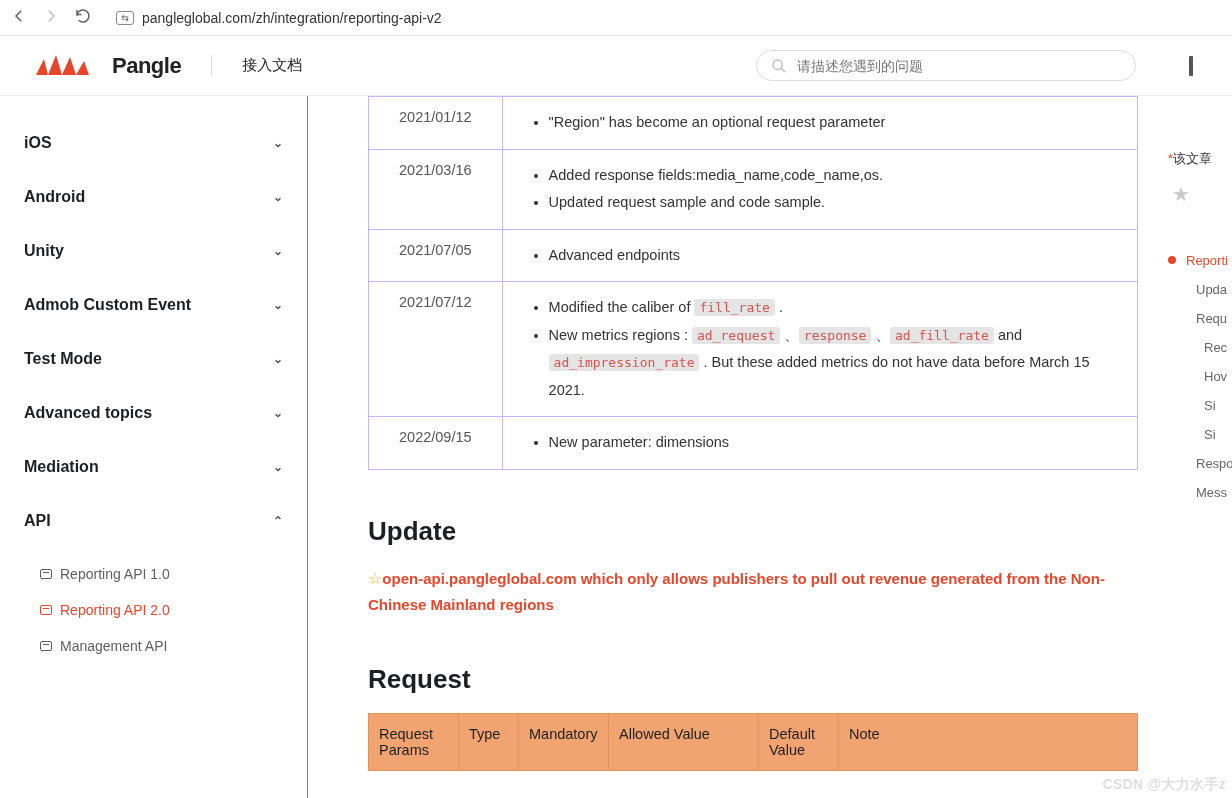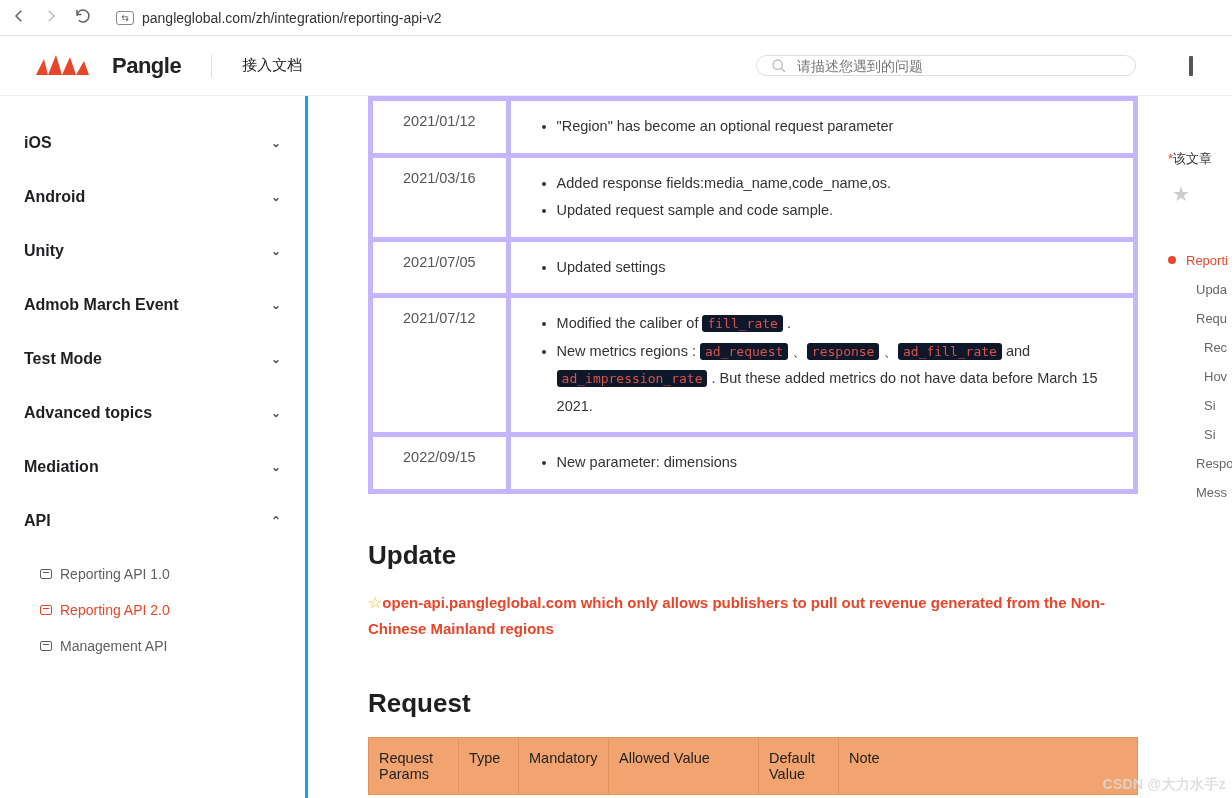--- a/index.html
+++ b/index.html
@@ -10,42 +10,42 @@
 .url-pill { display:flex; align-items:center; gap:8px; padding:2px 10px; }
 .url-icon { width:18px; height:14px; border:1px solid #888; border-radius:3px; display:flex; align-items:center; justify-content:center; font-size:9px; color:#555; }
 .url { font-size:14px; color:#333; }
 
 .header { height:60px; display:flex; align-items:center; padding:0 34px; gap:30px; border-bottom:1px solid #eee; }
 .logo { display:flex; align-items:flex-end; gap:8px; }
 .logo-text { font-size:22px; font-weight:700; color:#222; letter-spacing:-0.5px; }
 .vdiv { width:1px; height:22px; background:#ddd; }
 .header-link { font-size:15px; color:#222; font-weight:500; }
 .spacer { flex:1; }
-.search-box { width:380px; height:21px; border:1px solid #ddd; border-radius:18px; display:flex; align-items:center; padding:0 14px; gap:10px; }
+.search-box { width:380px; height:31px; border:1px solid #ddd; border-radius:18px; display:flex; align-items:center; padding:0 14px; gap:10px; }
 .search-box input { border:none; outline:none; flex:1; font-size:14px; color:#666; }
 .search-box svg { width:16px; height:16px; stroke:#bbb; fill:none; stroke-width:2; }
 
 .layout { display:flex; height:calc(100% - 96px); }
-.sidebar { width:308px; border-right:3px solid #0ea5e9; padding:20px 20px 0 20px; overflow:hidden; }
+.sidebar { width:308px; border-right:1px solid #0ea5e9; padding:20px 20px 0 20px; overflow:hidden; }
 .side-item { display:flex; justify-content:space-between; align-items:center; padding:18px 4px; font-size:16px; font-weight:700; color:#1e1f21; cursor:pointer; }
 .side-item .chev { font-size:12px; color:#555; }
 .side-sub { padding:8px 0 0 18px; }
 .side-sub-item { display:flex; align-items:center; gap:8px; padding:10px 2px; font-size:14px; color:#5f5f5f; cursor:pointer; }
 .side-sub-item.active { color:#e8462b; }
 .sub-icon { width:12px; height:10px; border:1px solid currentColor; border-radius:2px; position:relative; }
 .sub-icon::after { content:""; position:absolute; left:2px; right:2px; top:2px; height:1px; background:currentColor; }
 
 .main { flex:1; padding:0 40px 0 60px; overflow:hidden; position:relative; }
 
 table.changelog { width:770px; border-collapse:collapse; font-size:14.5px; color:#333; }
-table.changelog td { border:5px solid #c4b5fd; padding:12px 30px; vertical-align:top; }
+table.changelog td { border:1px solid #c4b5fd; padding:12px 30px; vertical-align:top; }
 table.changelog td:first-child { width:100px; color:#555; }
 table.changelog ul { list-style:disc; padding-left:16px; }
 table.changelog li { line-height:1.9; }
-code { background:#0f172a; color:#d9534f; font-family:Menlo,Consolas,monospace; padding:1px 5px; border-radius:3px; font-size:13px; }
+code { background:#e5e5e5; color:#d9534f; font-family:Menlo,Consolas,monospace; padding:1px 5px; border-radius:3px; font-size:13px; }
 
 h2.section { font-size:26px; font-weight:700; color:#1e1f21; margin:46px 0 18px; }
 .para { font-size:15px; color:#333; line-height:1.7; margin-bottom:14px; }
 .para.bold { font-weight:600; }
 .highlight-red { color:#e8462b; font-weight:700; }
 .star { color:#f5b822; font-size:16px; }
 
 table.request { width:770px; border-collapse:collapse; font-size:14.5px; }
 table.request th { background:#f2a470; color:#222; font-weight:500; text-align:left; padding:12px 10px; border:1px solid #e0935b; vertical-align:top; }
 
@@ -115,21 +115,21 @@
       </div>
     <div class="side-item">
         <span>Android</span>
         <span class="chev">⌄</span>
       </div>
     <div class="side-item">
         <span>Unity</span>
         <span class="chev">⌄</span>
       </div>
     <div class="side-item">
-        <span>Admob March Event</span>
+        <span>Admob Custom Event</span>
         <span class="chev">⌄</span>
       </div>
     <div class="side-item">
         <span>Test Mode</span>
         <span class="chev">⌄</span>
       </div>
     <div class="side-item">
         <span>Advanced topics</span>
         <span class="chev">⌄</span>
       </div>
@@ -174,21 +174,21 @@
               <ul>
                 <li>Added response fields:media_name,code_name,os.</li>
                 <li>Updated request sample and code sample.</li>
               </ul>
             </td>
           </tr>
       <tr>
             <td>2021/07/05</td>
             <td>
               <ul>
-                <li>Updated settings</li>
+                <li>Advanced endpoints</li>
               </ul>
             </td>
           </tr>
       <tr>
             <td>2021/07/12</td>
             <td>
               <ul>
         <li><span>Modified the caliber of </span><code>fill_rate</code><span> .</span></li>
         <li><span>New metrics regions : </span><code>ad_request</code><span> 、</span><code>response</code><span> 、</span><code>ad_fill_rate</code><span>  and  </span><code>ad_impression_rate</code><span> . But these added metrics do not have data before March 15 2021.</span></li>
       </ul>

